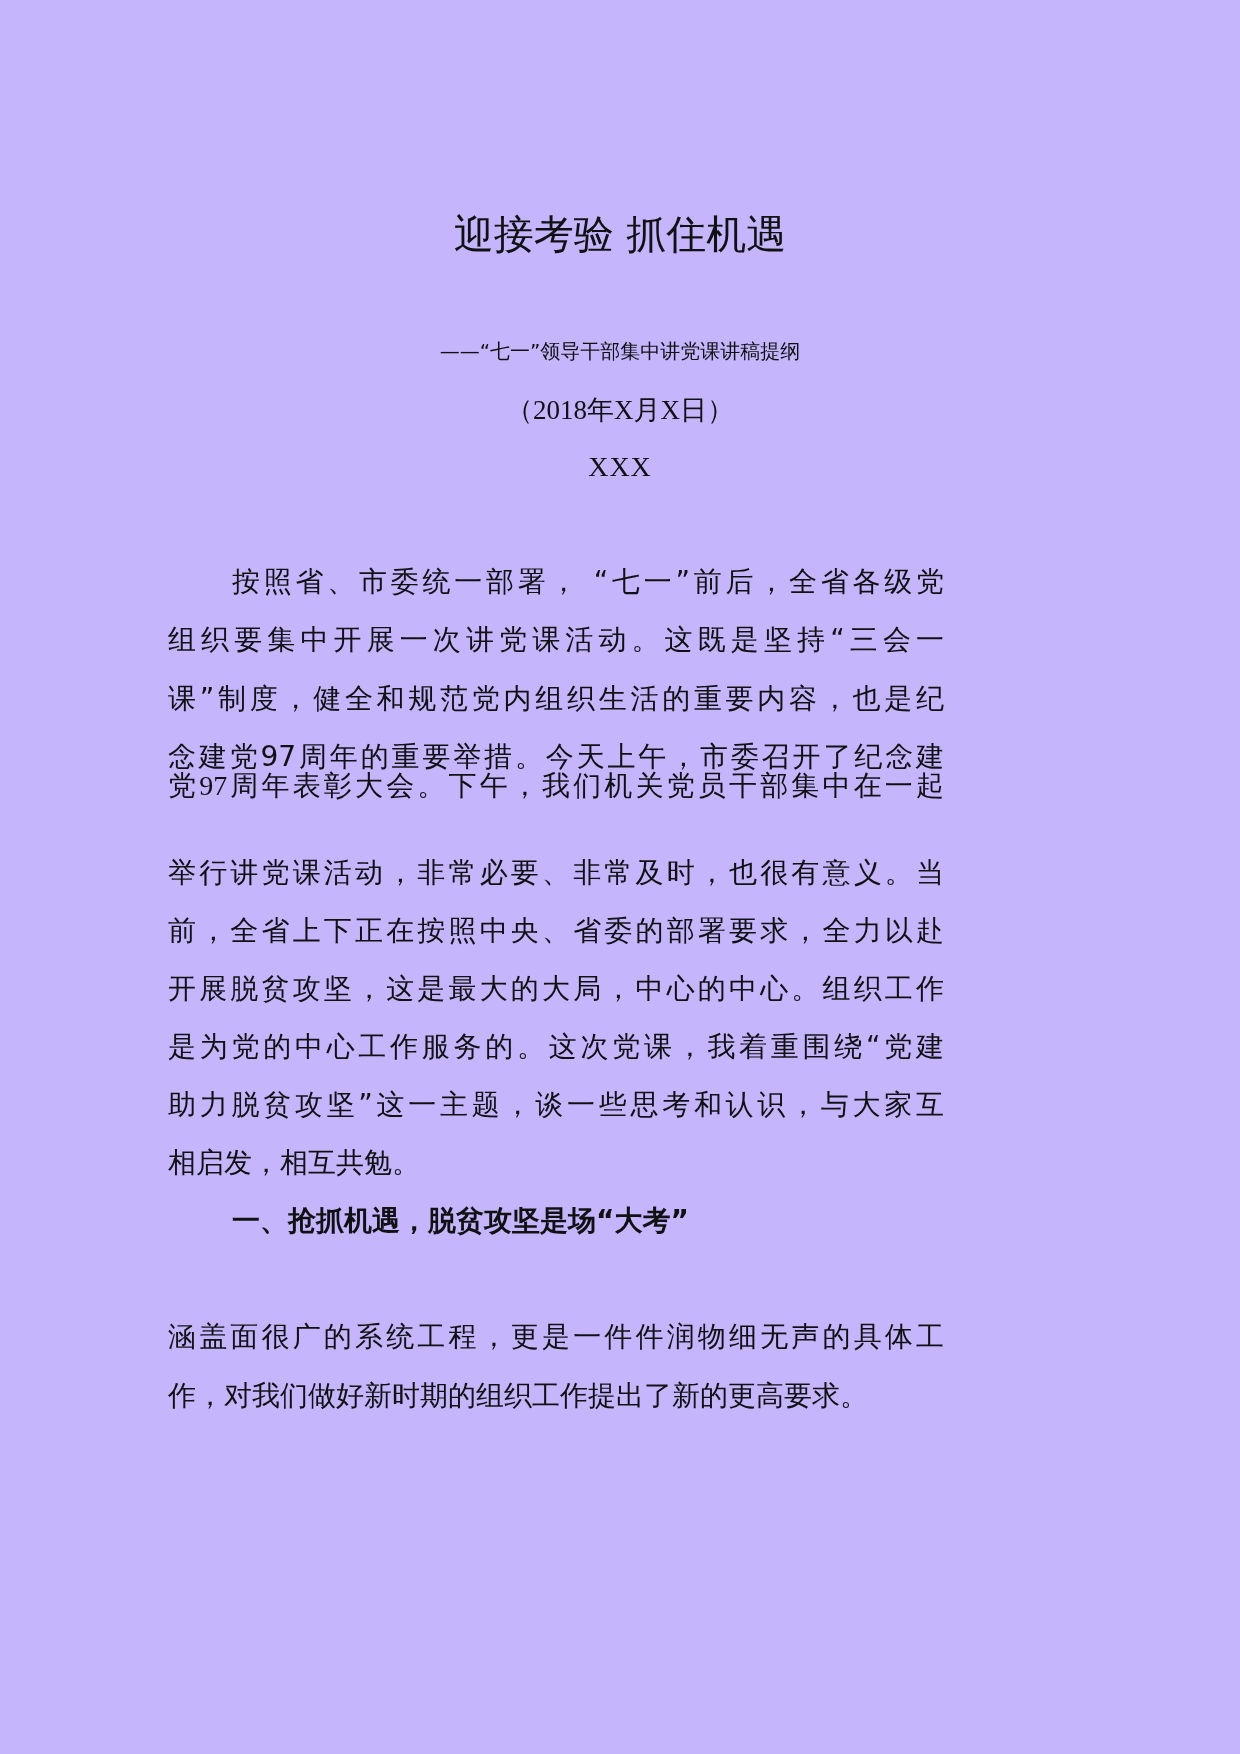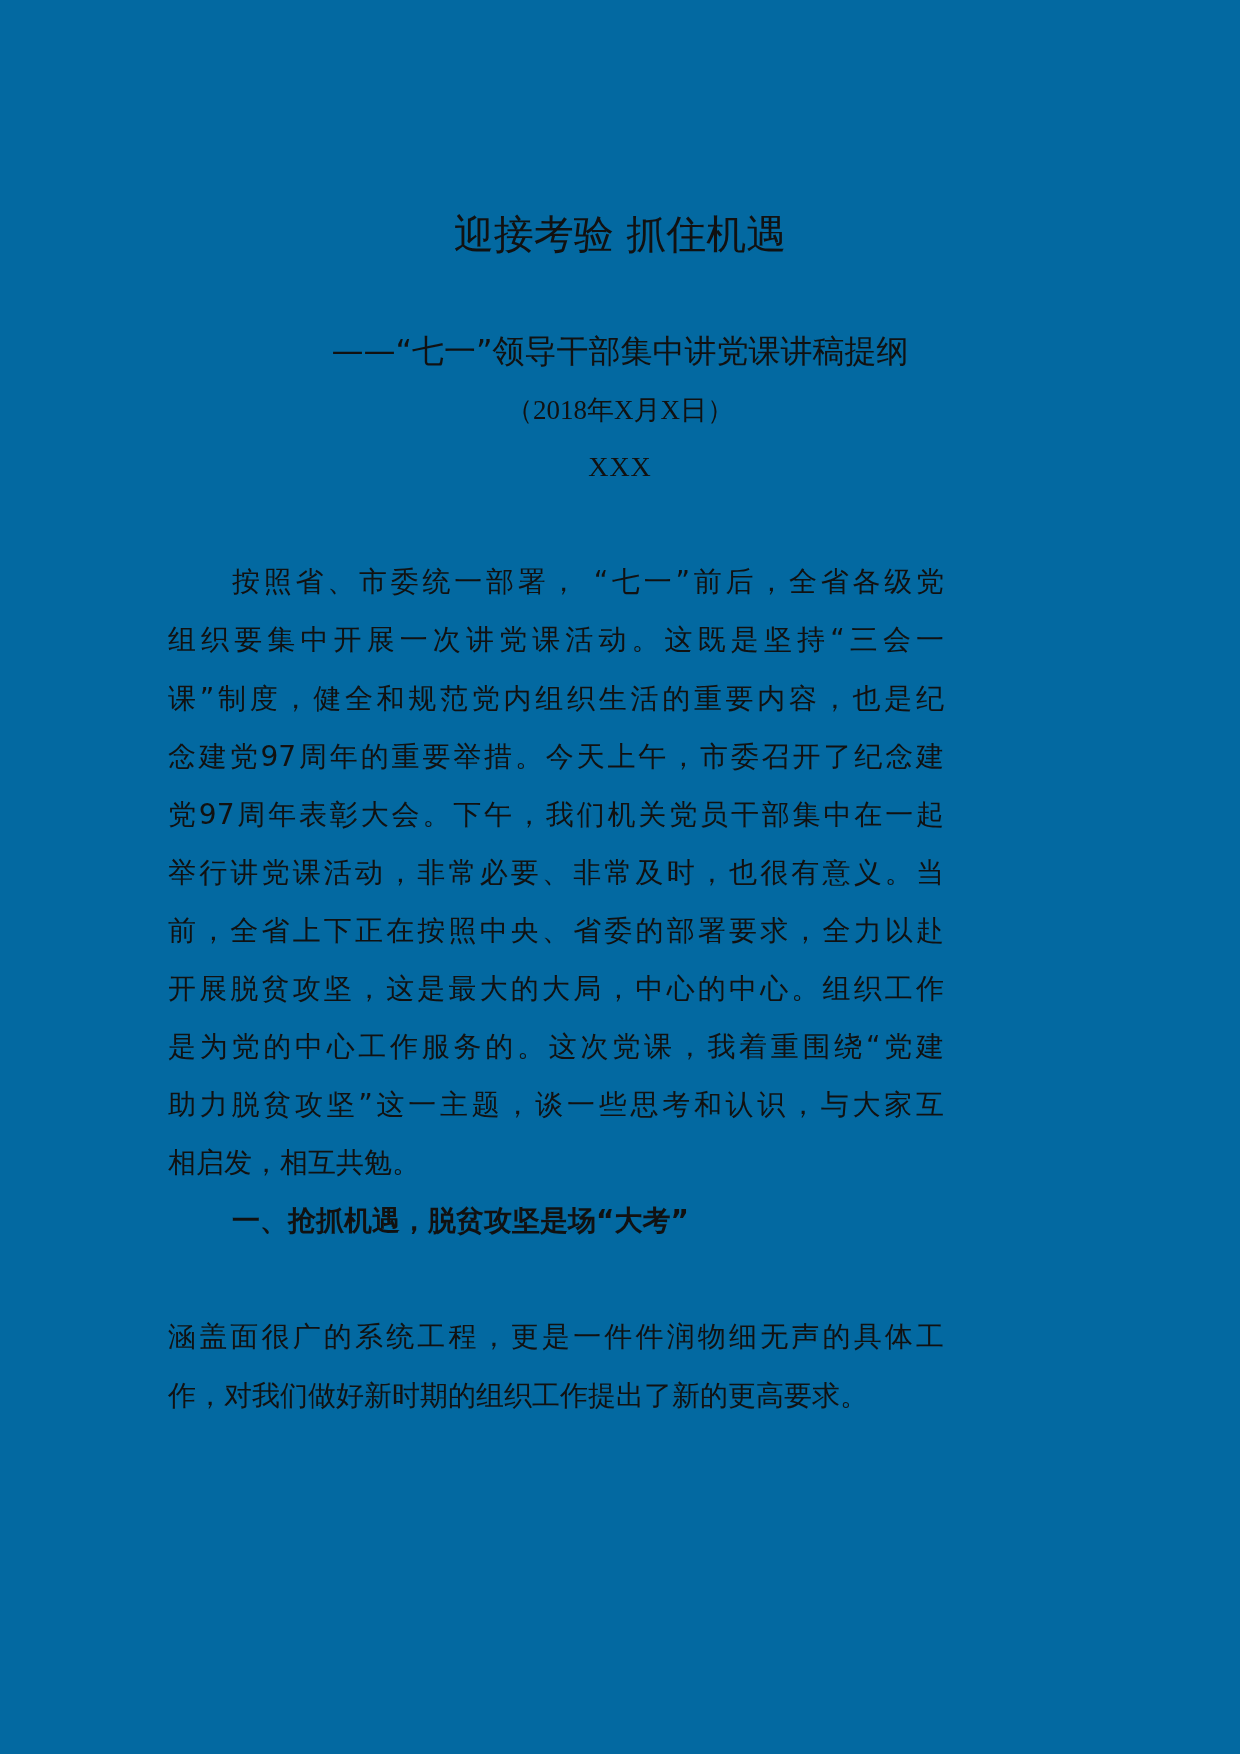--- a/index.html
+++ b/index.html
@@ -1,21 +1,21 @@
 <!DOCTYPE html>
 <html><head>
 <meta charset="utf-8">
 <style>
   html, body { margin:0; padding:0; background:#ffffff; }
   body { width:1240px; height:1754px; position:relative; overflow:hidden;
          font-family:"DejaVu Sans","Liberation Sans",sans-serif; color:#111; }
-  .page { position:absolute; left:0; top:0; width:1240px; height:1754px; background:#0369a1; }
+  .page { position:absolute; left:0; top:0; width:1240px; height:1754px; background:#c4b5fd; }
   .center-line { position:absolute; left:0; width:1240px; text-align:center; white-space:nowrap; }
   .title { font-size:40px; line-height:40px; letter-spacing:0px; }
-  .subtitle { font-size:32px; line-height:30px; }
+  .subtitle { font-size:20px; line-height:30px; }
   .date { font-family:"Liberation Serif","DejaVu Serif",serif; font-size:27px; line-height:30px; }
   .author { font-family:"Liberation Serif","DejaVu Serif",serif; font-size:28px; line-height:30px; letter-spacing:1px; }
   .body-line { position:absolute; left:168px; width:776px; font-size:28px; line-height:34px;
                white-space:nowrap; text-align:justify; text-align-last:justify; letter-spacing:0px; }
   .body-line.last { text-align-last:left; }
   .indent { left:232px; width:712px; }
   .heading-line { font-weight:bold; text-align-last:left; }
 </style>
 </head>
 <body>
@@ -24,21 +24,21 @@
 
   <div class="center-line title" style="top:214px;">迎接考验  抓住机遇</div>
   <div class="center-line subtitle" style="top:336px;">——“七一”领导干部集中讲党课讲稿提纲</div>
   <div class="center-line date" style="top:395px;">（2018年X月X日）</div>
   <div class="center-line author" style="top:452px;">XXX</div>
 
   <div class="body-line indent" style="top:565px;">按照省、市委统一部署， “七一”前后，全省各级党</div>
   <div class="body-line" style="top:623px;">组织要集中开展一次讲党课活动。这既是坚持“三会一</div>
   <div class="body-line" style="top:682px;">课”制度，健全和规范党内组织生活的重要内容，也是纪</div>
   <div class="body-line" style="top:740px;">念建党97周年的重要举措。今天上午，市委召开了纪念建</div>
-  <div class="body-line" style="top:798px;">党97周年表彰大会。下午，我们机关党员干部集中在一起</div>
+  <div class="body-line" style="top:769px;font-family:Liberation Serif, serif;">党97周年表彰大会。下午，我们机关党员干部集中在一起</div>
   <div class="body-line" style="top:856px;">举行讲党课活动，非常必要、非常及时，也很有意义。当</div>
   <div class="body-line" style="top:914px;">前，全省上下正在按照中央、省委的部署要求，全力以赴</div>
   <div class="body-line" style="top:972px;">开展脱贫攻坚，这是最大的大局，中心的中心。组织工作</div>
   <div class="body-line" style="top:1030px;">是为党的中心工作服务的。这次党课，我着重围绕“党建</div>
   <div class="body-line" style="top:1088px;">助力脱贫攻坚”这一主题，谈一些思考和认识，与大家互</div>
   <div class="body-line last" style="top:1146px;">相启发，相互共勉。</div>
 
   <div class="body-line indent heading-line" style="top:1204px;">一、抢抓机遇，脱贫攻坚是场“大考”</div>
 
   <div class="body-line" style="top:1320px;">涵盖面很广的系统工程，更是一件件润物细无声的具体工</div>

